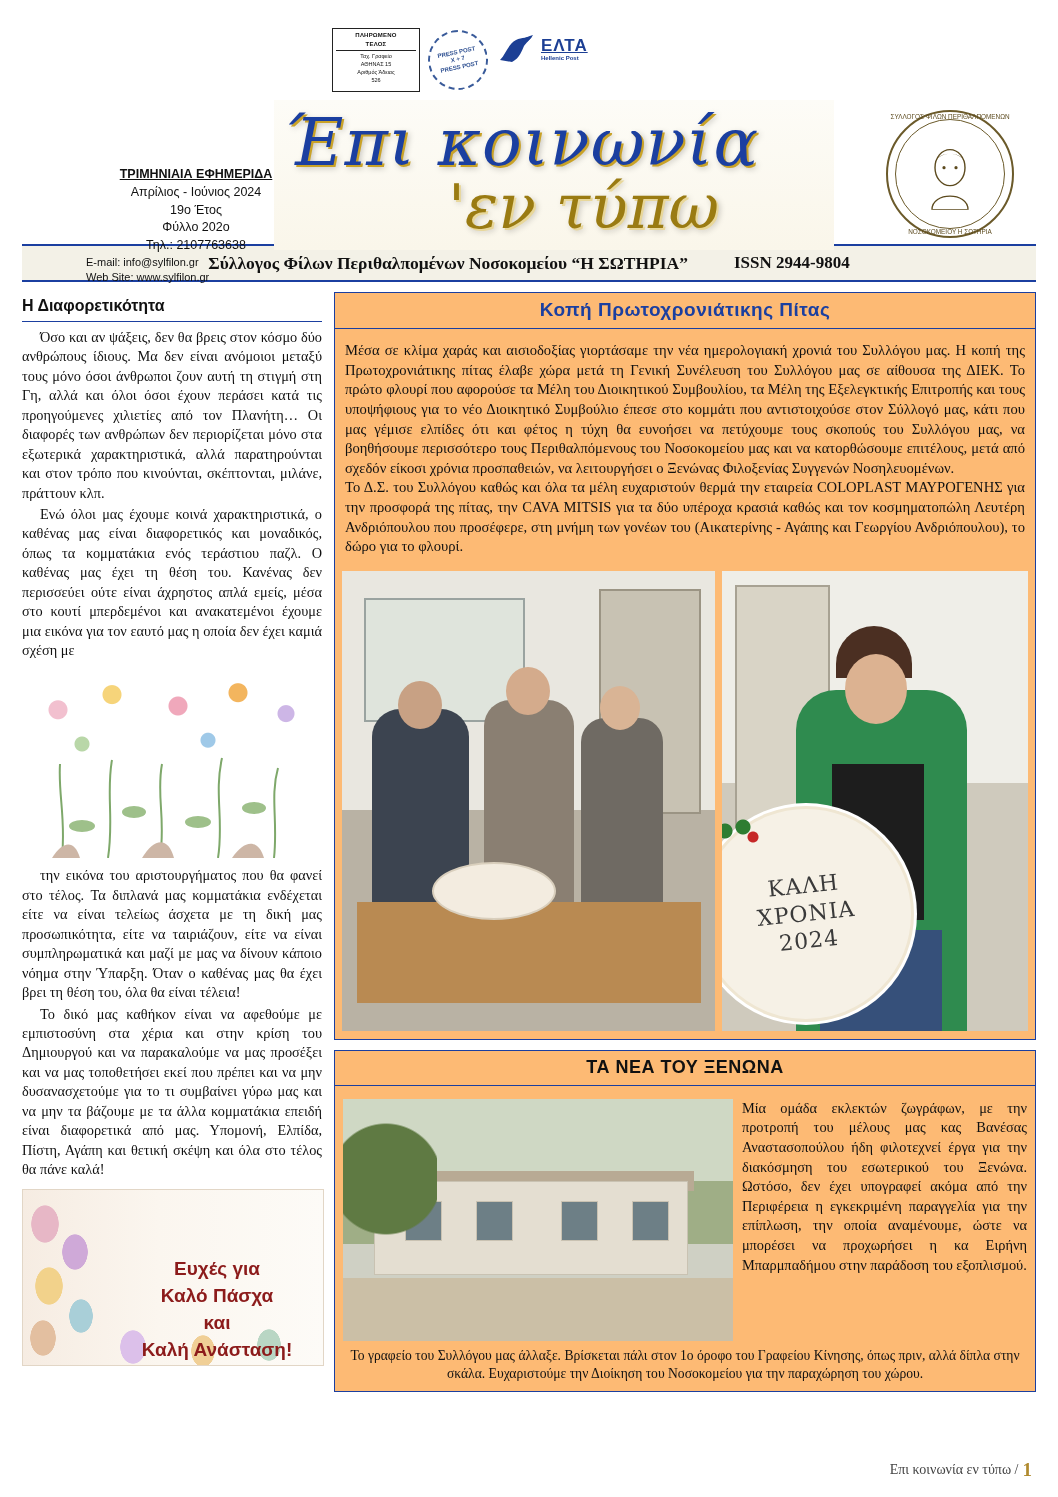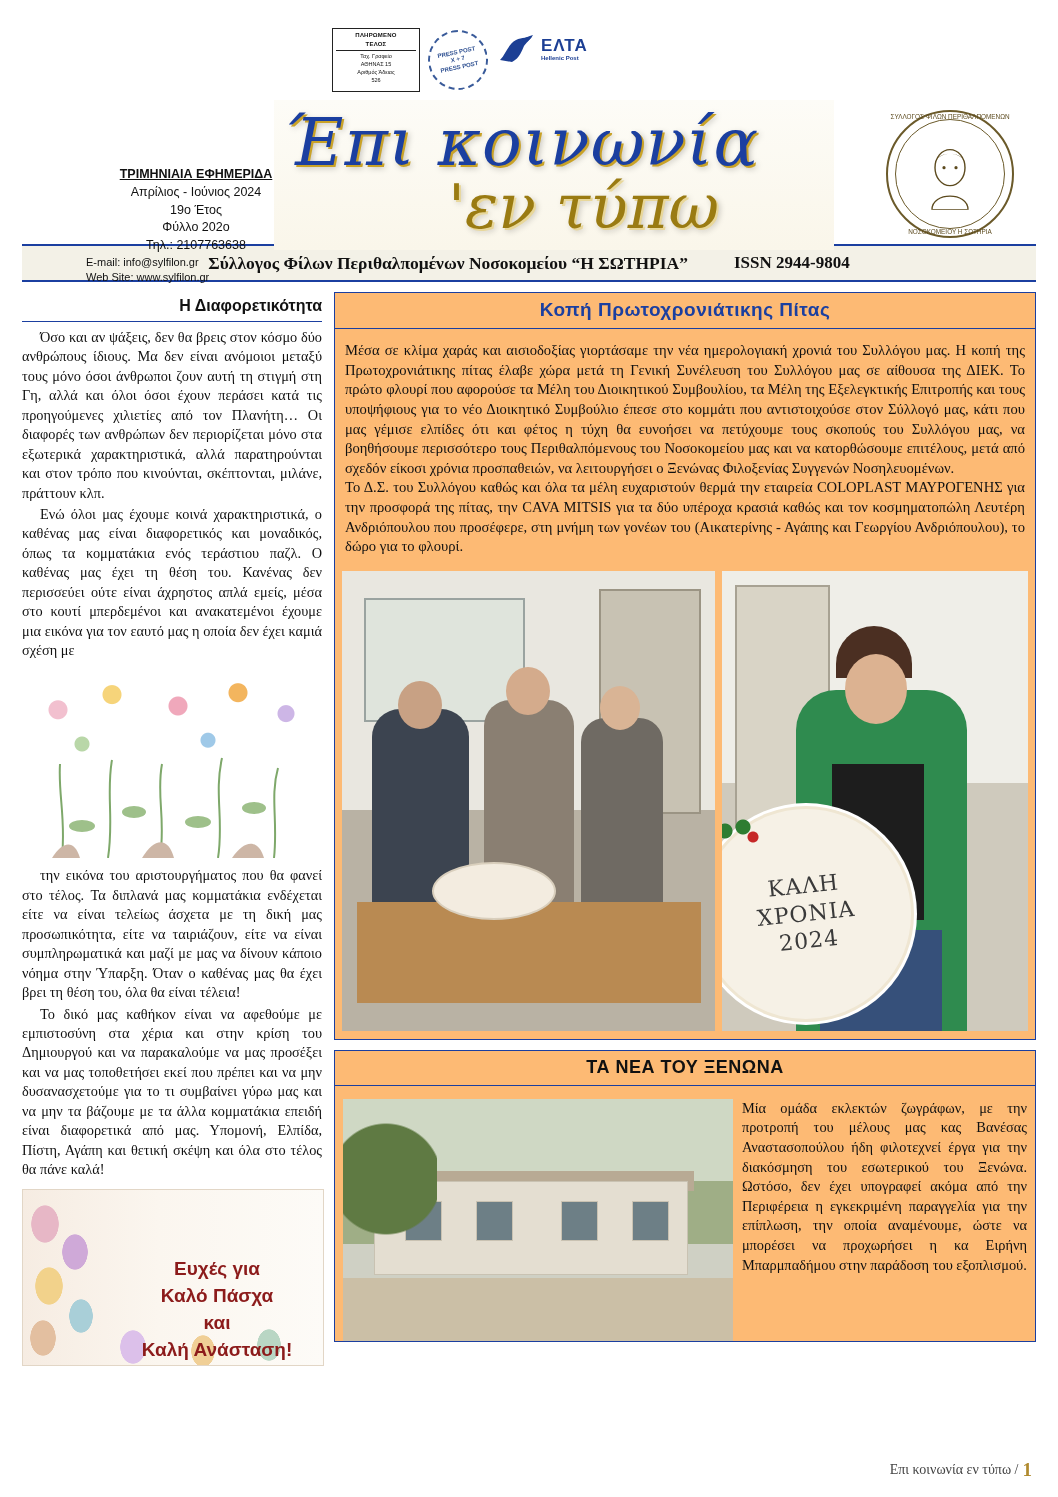--- a/index.html
+++ b/index.html
@@ -41,21 +41,21 @@
     margin-top:2px;
   }
   .elta{
     display:flex;align-items:center;gap:5px;margin-top:4px;
   }
   .elta-mark{
     width:40px;height:34px;
     display:flex;align-items:center;justify-content:center;
   }
   .elta-txt{line-height:1.05;}
-  .elta-txt .e1{font-size:17px;font-weight:bold;color:#1c3f94;letter-spacing:1px;}
+  .elta-txt .e1{font-size:17px;font-weight:bold;color:#1c3f94;letter-spacing:1px;text-decoration:underline;}
   .elta-txt .e2{font-size:6px;color:#1c3f94;font-weight:bold;}
 
   .paper-info{
     position:absolute;left:58px;top:108px;width:232px;
     text-align:center;font-size:12.5px;line-height:1.42;color:#111;margin-top:44px;
   }
   .paper-info .tri{font-weight:bold;text-decoration:underline;font-size:12.5px;}
   .paper-info .small{font-size:11px;text-align:left;padding-left:6px;}
 
   .title-art{
@@ -105,21 +105,21 @@
     height:34px;display:flex;align-items:center;justify-content:center;gap:46px;
   }
   .band .b1{font-family:"Liberation Serif",serif;font-size:17.5px;font-weight:bold;color:#111;}
   .band .b2{font-family:"Liberation Serif",serif;font-size:17px;font-weight:bold;color:#111;}
 
   
   .content{display:flex;gap:12px;margin-top:10px;height:1150px;}
   .col-left{width:300px;position:relative;}
   .col-right{flex:1;position:relative;}
   .lhead{
-    text-align:right;font-weight:bold;font-size:16px;color:#111;
+    text-align:left;font-weight:bold;font-size:16px;color:#111;
     padding:5px 0 6px 0;
   }
   .rule{height:1px;background:#1b3fa0;margin:0 0 6px 0;}
 
   .ltext{
     font-family:"Liberation Serif",serif;
     font-size:14.3px;line-height:1.36;text-align:justify;color:#111;
   }
   .ltext p{margin:0 0 2px 0;text-indent:18px;}
 
@@ -443,20 +443,21 @@
             <div class="bld"></div>
             <div class="win w1"></div>
             <div class="win w2"></div>
             <div class="win w3"></div>
             <div class="win w4"></div>
             <div class="ground"></div>
             <div class="tree"></div>
           </div>
           <div class="xen-text">Μία ομάδα εκλεκτών ζωγράφων, με την προτροπή του μέλους μας κας Βανέσας Αναστασοπούλου ήδη φιλοτεχνεί έργα για την διακόσμηση του εσωτερικού του Ξενώνα. Ωστόσο, δεν έχει υπογραφεί ακόμα από την Περιφέρεια η εγκεκριμένη παραγγελία για την επίπλωση, την οποία αναμένουμε, ώστε να μπορέσει να προχωρήσει η κα Ειρήνη Μπαρμπαδήμου στην παράδοση του εξοπλισμού.</div>
         </div>
+        <div class="xen-cap">Το γραφείο του Συλλόγου μας άλλαξε. Βρίσκεται πάλι στον 1ο όροφο του Γραφείου Κίνησης, όπως πριν, αλλά δίπλα στην σκάλα. Ευχαριστούμε την Διοίκηση του Νοσοκομείου για την παραχώρηση του χώρου.</div>
       </div>
 
     </div>
   </div>
 
   <div class="footer">
     <span>Επι κοινωνία εν τύπω /</span><span class="pg">1</span>
   </div>
 
 </div>

